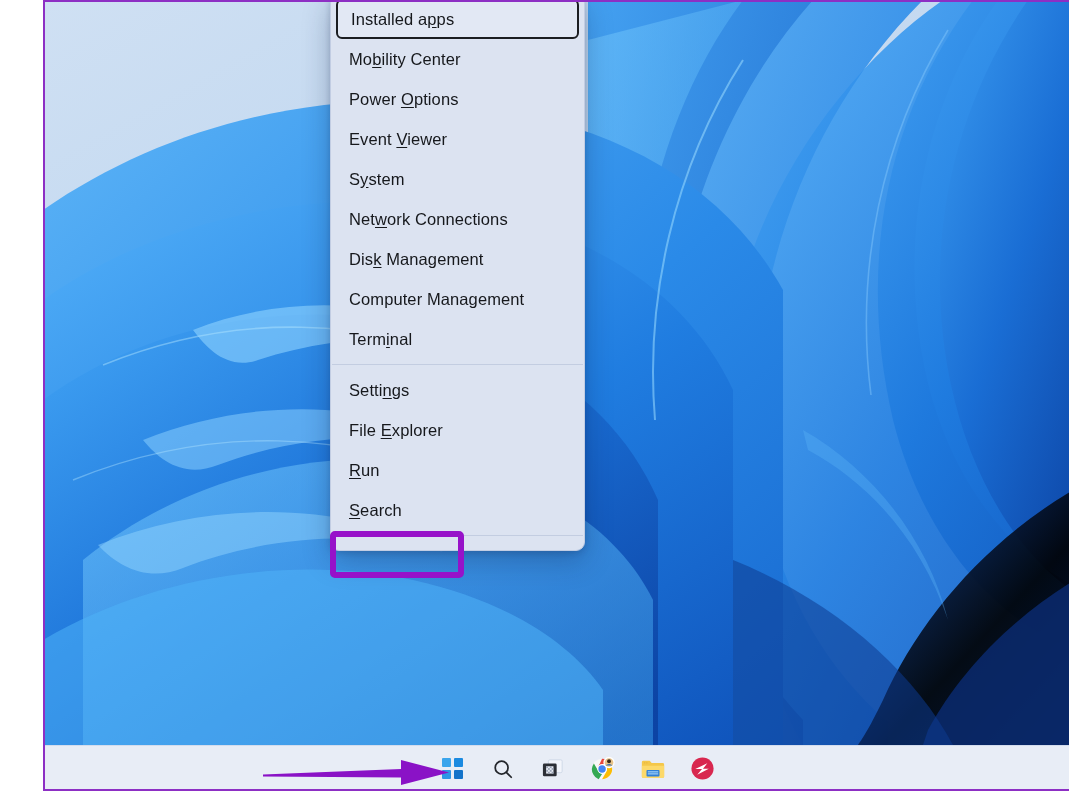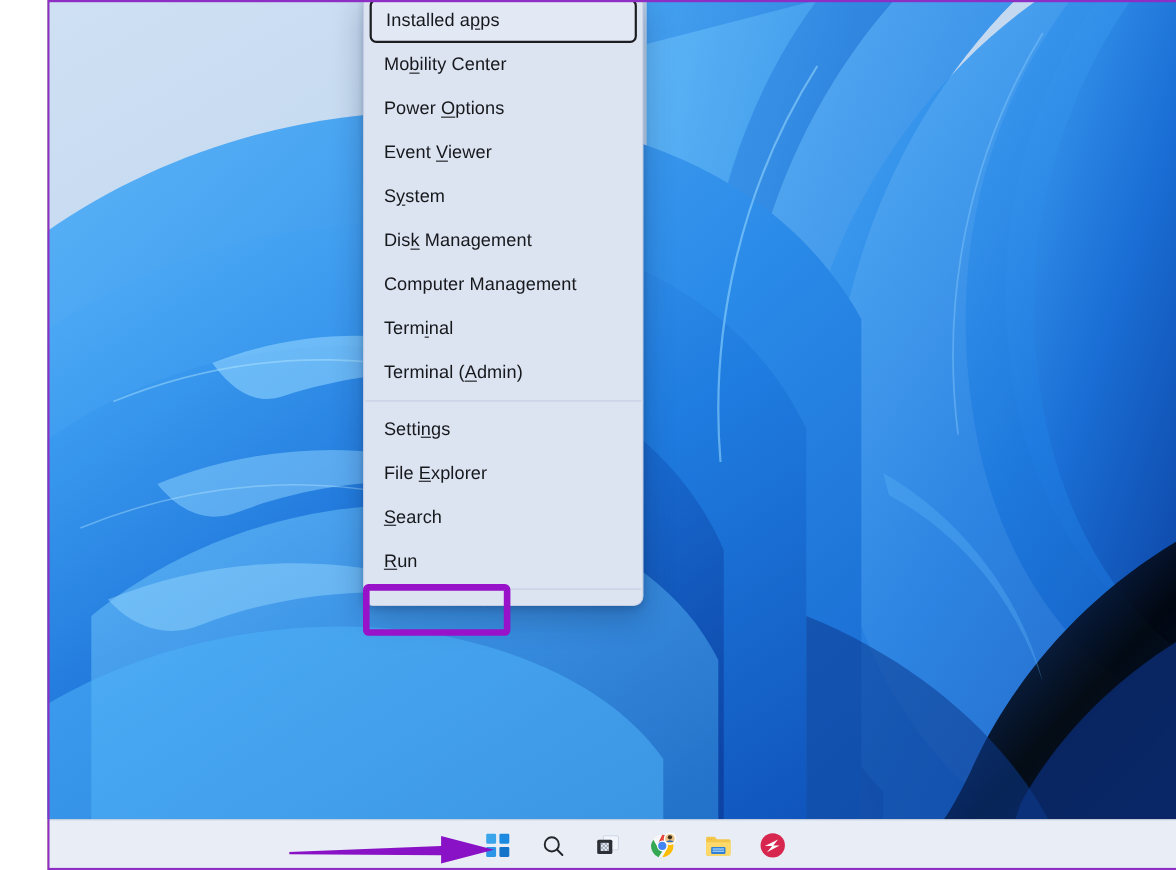--- a/index.html
+++ b/index.html
@@ -256,45 +256,45 @@
         <div class="menu-item">
           <span class="mi-label">Power <u>O</u>ptions</span>
         </div>
         <div class="menu-item">
           <span class="mi-label">Event <u>V</u>iewer</span>
         </div>
         <div class="menu-item">
           <span class="mi-label">S<u>y</u>stem</span>
         </div>
         <div class="menu-item">
+          <span class="mi-label">Net<u>w</u>ork Connections</span>
+        </div>
+        <div class="menu-item">
           <span class="mi-label">Dis<u>k</u> Management</span>
         </div>
         <div class="menu-item">
           <span class="mi-label">Computer Mana<u>g</u>ement</span>
         </div>
         <div class="menu-item">
           <span class="mi-label">Term<u>i</u>nal</span>
-        </div>
-        <div class="menu-item">
-          <span class="mi-label">Terminal (<u>A</u>dmin)</span>
         </div>
       </div>
       <div class="menu-sep"></div>
       <div>
         <div class="menu-item">
           <span class="mi-label">Setti<u>n</u>gs</span>
         </div>
         <div class="menu-item">
           <span class="mi-label">File <u>E</u>xplorer</span>
         </div>
         <div class="menu-item">
+          <span class="mi-label"><u>R</u>un</span>
+        </div>
+        <div class="menu-item">
           <span class="mi-label"><u>S</u>earch</span>
-        </div>
-        <div class="menu-item">
-          <span class="mi-label"><u>R</u>un</span>
         </div>
       </div>
       <div class="menu-sep"></div>
     </div>
 
   <div id="fe-highlight"></div>
 
   <div id="taskbar">
     <div id="taskbar-icons">
 

